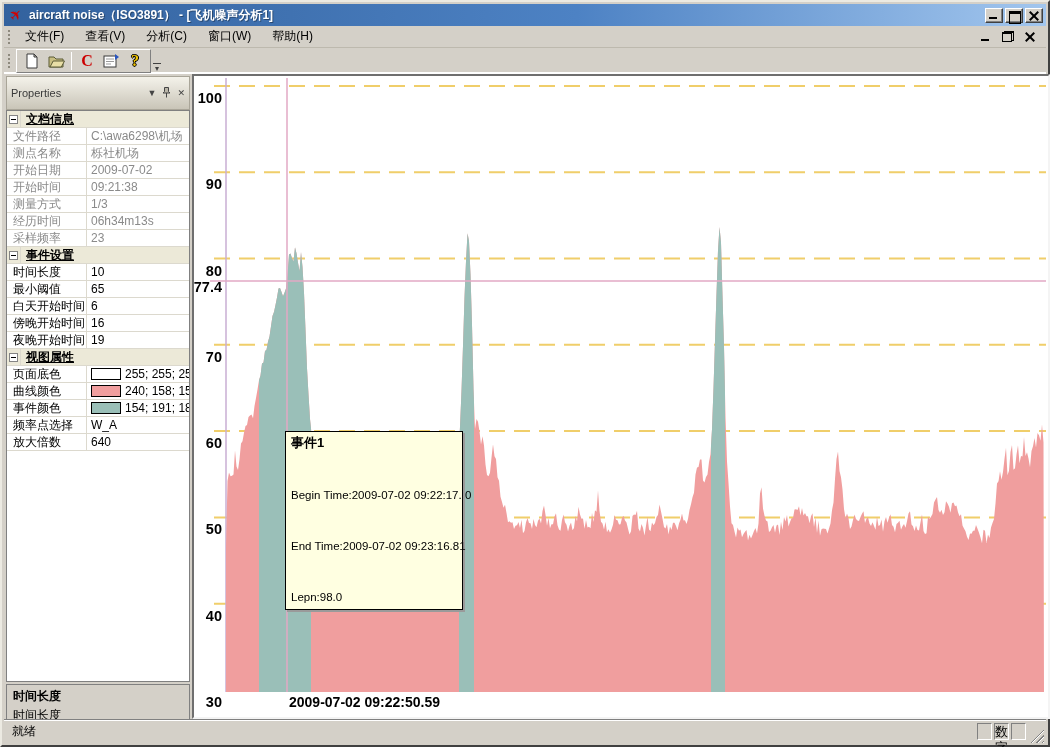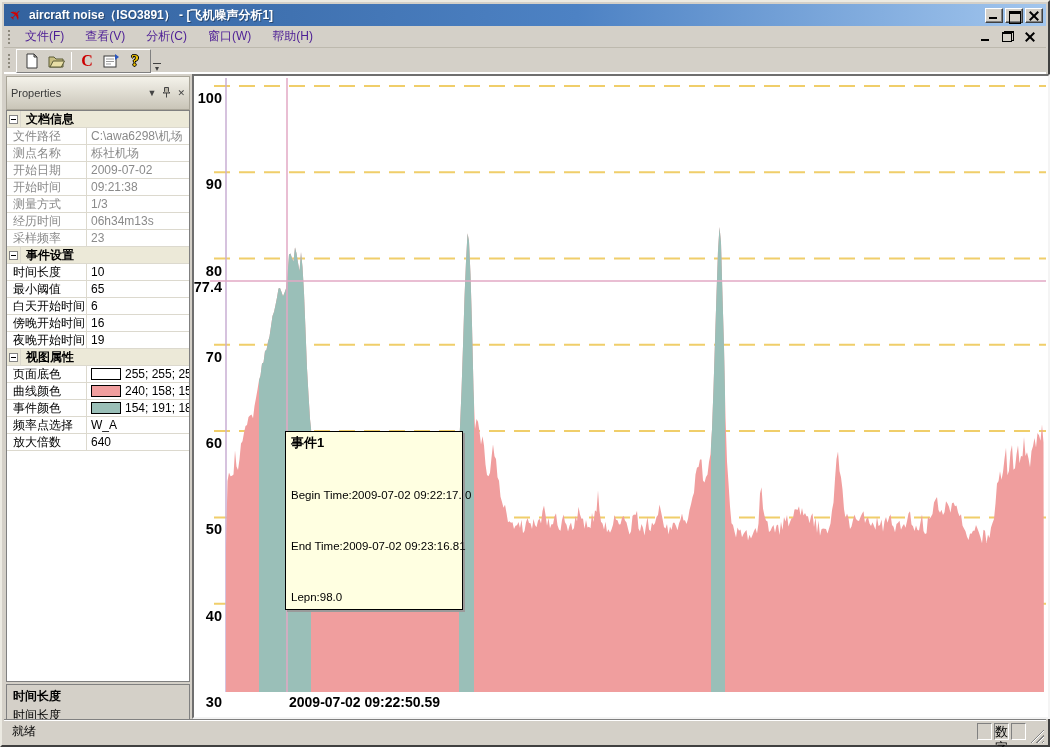--- a/index.html
+++ b/index.html
@@ -21,21 +21,21 @@
   .g-min::after{content:"";position:absolute;left:3px;bottom:3px;width:8px;height:2px;background:#000;}
   .g-max::after{content:"";position:absolute;left:3px;top:2px;width:10px;height:9px;
     border:1px solid #000;border-top:3px solid #000;}
   .g-close::before,.g-close::after{content:"";position:absolute;left:2px;top:6px;width:12px;height:2px;background:#000;}
   .g-close::before{transform:rotate(45deg);} .g-close::after{transform:rotate(-45deg);}
   
   .menubar{position:absolute;left:2px;top:24px;right:2px;height:22px;background:#D4D0C8;
     display:flex;align-items:center;border-bottom:1px solid #BDB9AE;}
   .grip{width:4px;height:16px;margin:0 5px 0 3px;
     background-image:radial-gradient(#8E8A7E 45%,transparent 46%);background-size:4px 4px;}
-  .menu-item{font-size:12px;padding:3px 9px;margin-right:3px;color:#4c1d95;}
+  .menu-item{font-size:12px;padding:3px 9px;margin-right:3px;color:#000000;}
   .mdi-box{margin-left:auto;display:flex;align-items:center;padding-right:10px;gap:10px;}
   .mdi{width:12px;height:11px;position:relative;}
   .m-min::after{content:"";position:absolute;left:1px;bottom:1px;width:8px;height:2px;background:#000;}
   .m-restore::before{content:"";position:absolute;right:0;top:0;width:8px;height:7px;border:1px solid #000;border-top-width:2px;background:#D4D0C8;}
   .m-restore::after{content:"";position:absolute;left:0;bottom:0;width:8px;height:7px;border:1px solid #000;border-top-width:2px;background:#D4D0C8;}
   .m-close::before,.m-close::after{content:"";position:absolute;left:0;top:5px;width:12px;height:2px;background:#000;}
   .m-close::before{transform:rotate(45deg);} .m-close::after{transform:rotate(-45deg);}
   
   .toolbar{position:absolute;left:2px;top:46px;right:2px;height:26px;background:#D4D0C8;
     display:flex;align-items:center;border-bottom:1px solid #fff;box-shadow:0 -1px 0 #fff inset;}
@@ -53,21 +53,21 @@
   
   .props{position:absolute;left:2px;top:2px;width:184px;height:641px;}
   .props-header{height:17px;background:linear-gradient(#F4F2EA,#C9C5B8);
     border:1px solid #A9A598;display:flex;align-items:center;font-size:11px;color:#3A3A3A;padding:16px 4px;}
   .ph-title{flex:1;}
   .ph-ic{color:#444;font-size:9px;margin-left:6px;}
   .prop-grid{background:#fff;border:1px solid #808080;height:572px;overflow:hidden;font-size:12px;}
   .prow{display:flex;height:17px;line-height:16px;border-bottom:1px solid #DCD9CE;}
   .strip{flex:0 0 14px;background:#ECE9D8;border-right:1px solid #DCD9CE;
     display:flex;align-items:center;justify-content:center;}
-  .sect{background:#ECE9D8;font-weight:bold;color:#000;}
+  .sect{background:#ECE9D8;font-weight:bold;color:#000;text-decoration:underline;}
   .sect .sect-title{padding-left:5px;}
   .cbox{width:9px;height:9px;border:1px solid #848484;background:#fff;position:relative;}
   .cbox::after{content:"";position:absolute;left:1px;top:3px;width:5px;height:1px;background:#000;}
   .plabel{flex:0 0 80px;padding-left:6px;border-right:1px solid #DCD9CE;
     white-space:nowrap;overflow:hidden;}
   .pval{flex:1;padding-left:4px;white-space:nowrap;overflow:hidden;display:flex;align-items:center;}
   .ro .plabel,.ro .pval{color:#8A8A8A;}
   .swatch{flex:0 0 30px;height:12px;border:1px solid #000;margin-right:4px;}
   .prop-desc{margin-top:2px;height:48px;background:#D4D0C8;border:1px solid #808080;
     padding:3px 6px;font-size:12px;}

